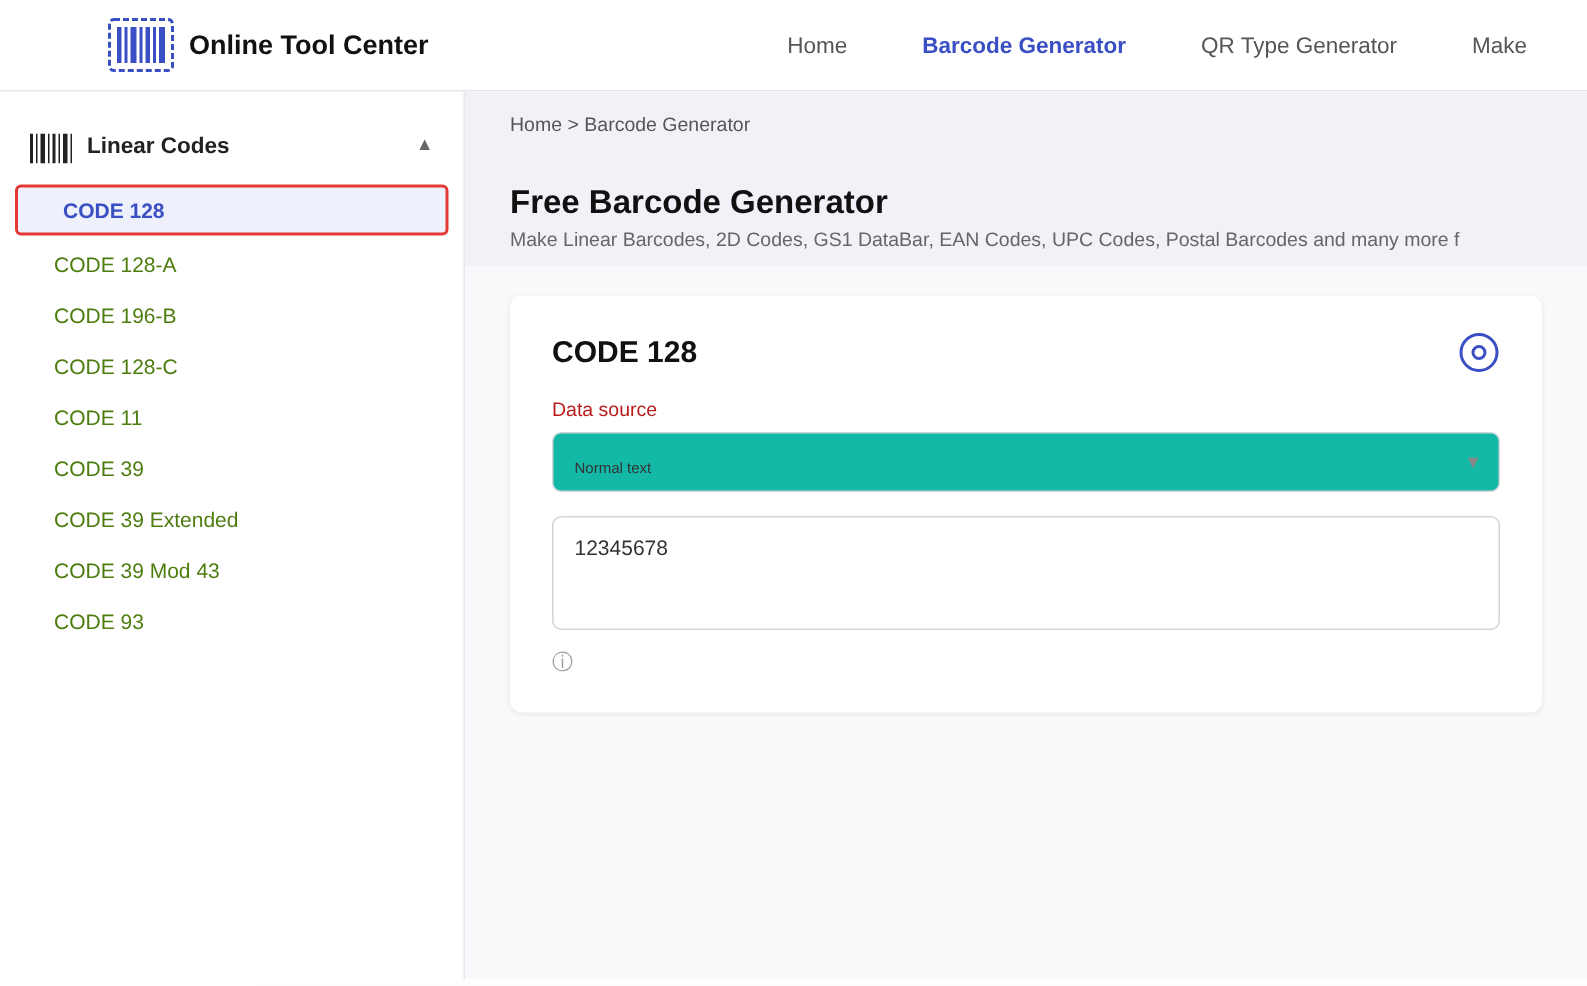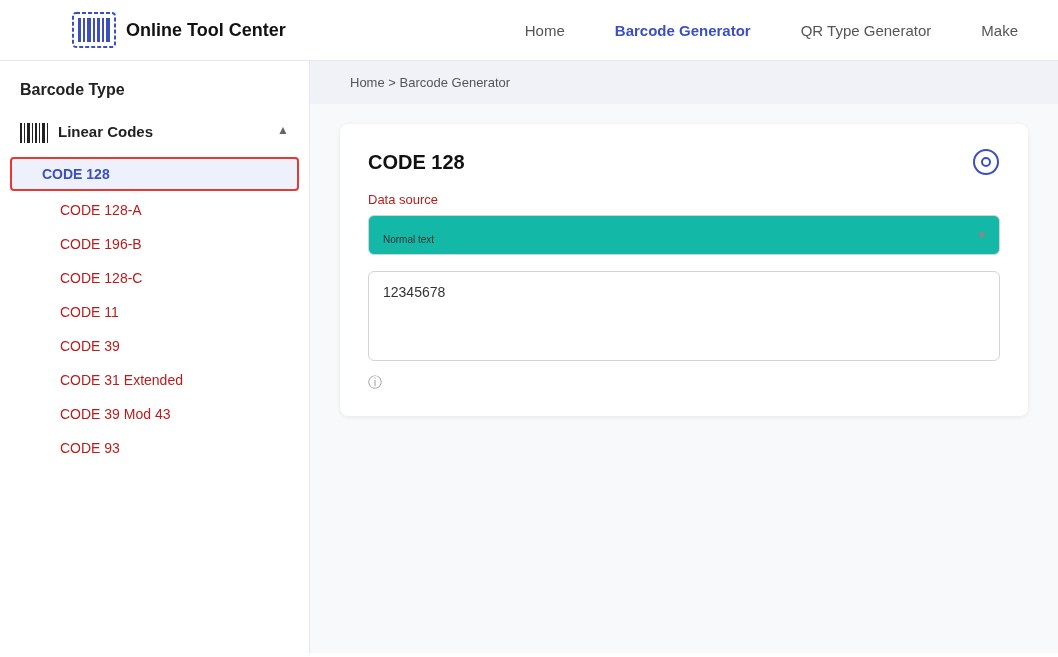--- a/index.html
+++ b/index.html
@@ -82,44 +82,44 @@
       color: #666;
     }
     .barcode-icon-svg {
       width: 28px;
       height: 20px;
     }
     .sidebar-items {
       padding: 4px 0;
     }
     .sidebar-item {
-      padding: 9px 20px 9px 60px;
+      padding: 9px 20px 9px 36px;
       font-size: 14px;
-      color: #b91c1c;
+      color: #4d7c0f;
       cursor: pointer;
     }
     .sidebar-item.active {
       background: #eef0fb;
       border: 2px solid #e53935;
       font-weight: bold;
       color: #3b4fc4;
       border-radius: 4px;
       margin: 2px 10px;
       padding: 7px 10px 7px 30px;
     }
 
     
     .main {
       flex: 1;
       background: #f8f9fb;
       padding: 0;
       overflow-y: auto;
     }
     .breadcrumb {
-      padding: 14px 40px;
+      padding: 14px 30px;
       font-size: 13px;
       color: #555;
       background: #f0f2f8;
     }
     .breadcrumb span {
       color: #555;
     }
     .breadcrumb a {
       color: #555;
       text-decoration: none;
@@ -193,21 +193,21 @@
       font-size: 12px;
     }
     .text-area {
       width: 100%;
       border: 1px solid #d1d5db;
       border-radius: 6px;
       padding: 12px 14px;
       font-size: 14px;
       color: #333;
       resize: none;
-      height: 90px;
+      height: 76px;
       font-family: Arial, sans-serif;
     }
     .info-text {
       margin-top: 10px;
       font-size: 12px;
       color: #777;
       display: flex;
       gap: 6px;
     }
     .info-icon {
@@ -250,21 +250,20 @@
         <path d="M0,0 L8,4 L0,8 Z" fill="#e53935"></path>
       </marker>
     </defs>
     <path d="M 10,50 Q 60,10 100,30" stroke="#e53935" stroke-width="3" fill="none" marker-end="url(#arrowhead)"></path>
   </svg>
 </div>
 
 <div class="layout">
 
   <aside class="sidebar">
-    <div class="sidebar-title">Barcode Type</div>
 
     <div class="sidebar-section-header">
       <svg class="barcode-icon-svg" viewBox="0 0 28 20">
         <rect x="0" y="0" width="2" height="20" fill="#222"></rect>
         <rect x="4" y="0" width="1" height="20" fill="#222"></rect>
         <rect x="7" y="0" width="3" height="20" fill="#222"></rect>
         <rect x="12" y="0" width="1" height="20" fill="#222"></rect>
         <rect x="15" y="0" width="2" height="20" fill="#222"></rect>
         <rect x="19" y="0" width="1" height="20" fill="#222"></rect>
         <rect x="22" y="0" width="3" height="20" fill="#222"></rect>
@@ -287,39 +286,43 @@
       <div class="sidebar-item">
         <span>CODE 128-C</span>
       </div>
       <div class="sidebar-item">
         <span>CODE 11</span>
       </div>
       <div class="sidebar-item">
         <span>CODE 39</span>
       </div>
       <div class="sidebar-item">
-        <span>CODE 31 Extended</span>
+        <span>CODE 39 Extended</span>
       </div>
       <div class="sidebar-item">
         <span>CODE 39 Mod 43</span>
       </div>
       <div class="sidebar-item">
         <span>CODE 93</span>
       </div>
     </div>
   </aside>
 
   <main class="main">
 
     <div class="breadcrumb">
       <a>Home</a>
       <span>&gt;</span>
       <span>Barcode Generator</span>
     </div>
 
+    <div class="page-intro">
+      <div class="page-title">Free Barcode Generator</div>
+      <div class="page-subtitle">Make Linear Barcodes, 2D Codes, GS1 DataBar, EAN Codes, UPC Codes, Postal Barcodes and many more f</div>
+    </div>
 
     <div class="generator-card">
       <div class="card-header">
         <div class="card-title">CODE 128</div>
         <div class="settings-icon">
           <svg viewBox="0 0 28 28" fill="none" xmlns="http://www.w3.org/2000/svg">
             <circle cx="14" cy="14" r="12" stroke="#3b4fc4" stroke-width="2"></circle>
             <circle cx="14" cy="14" r="4" stroke="#3b4fc4" stroke-width="2"></circle>
           </svg>
         </div>

